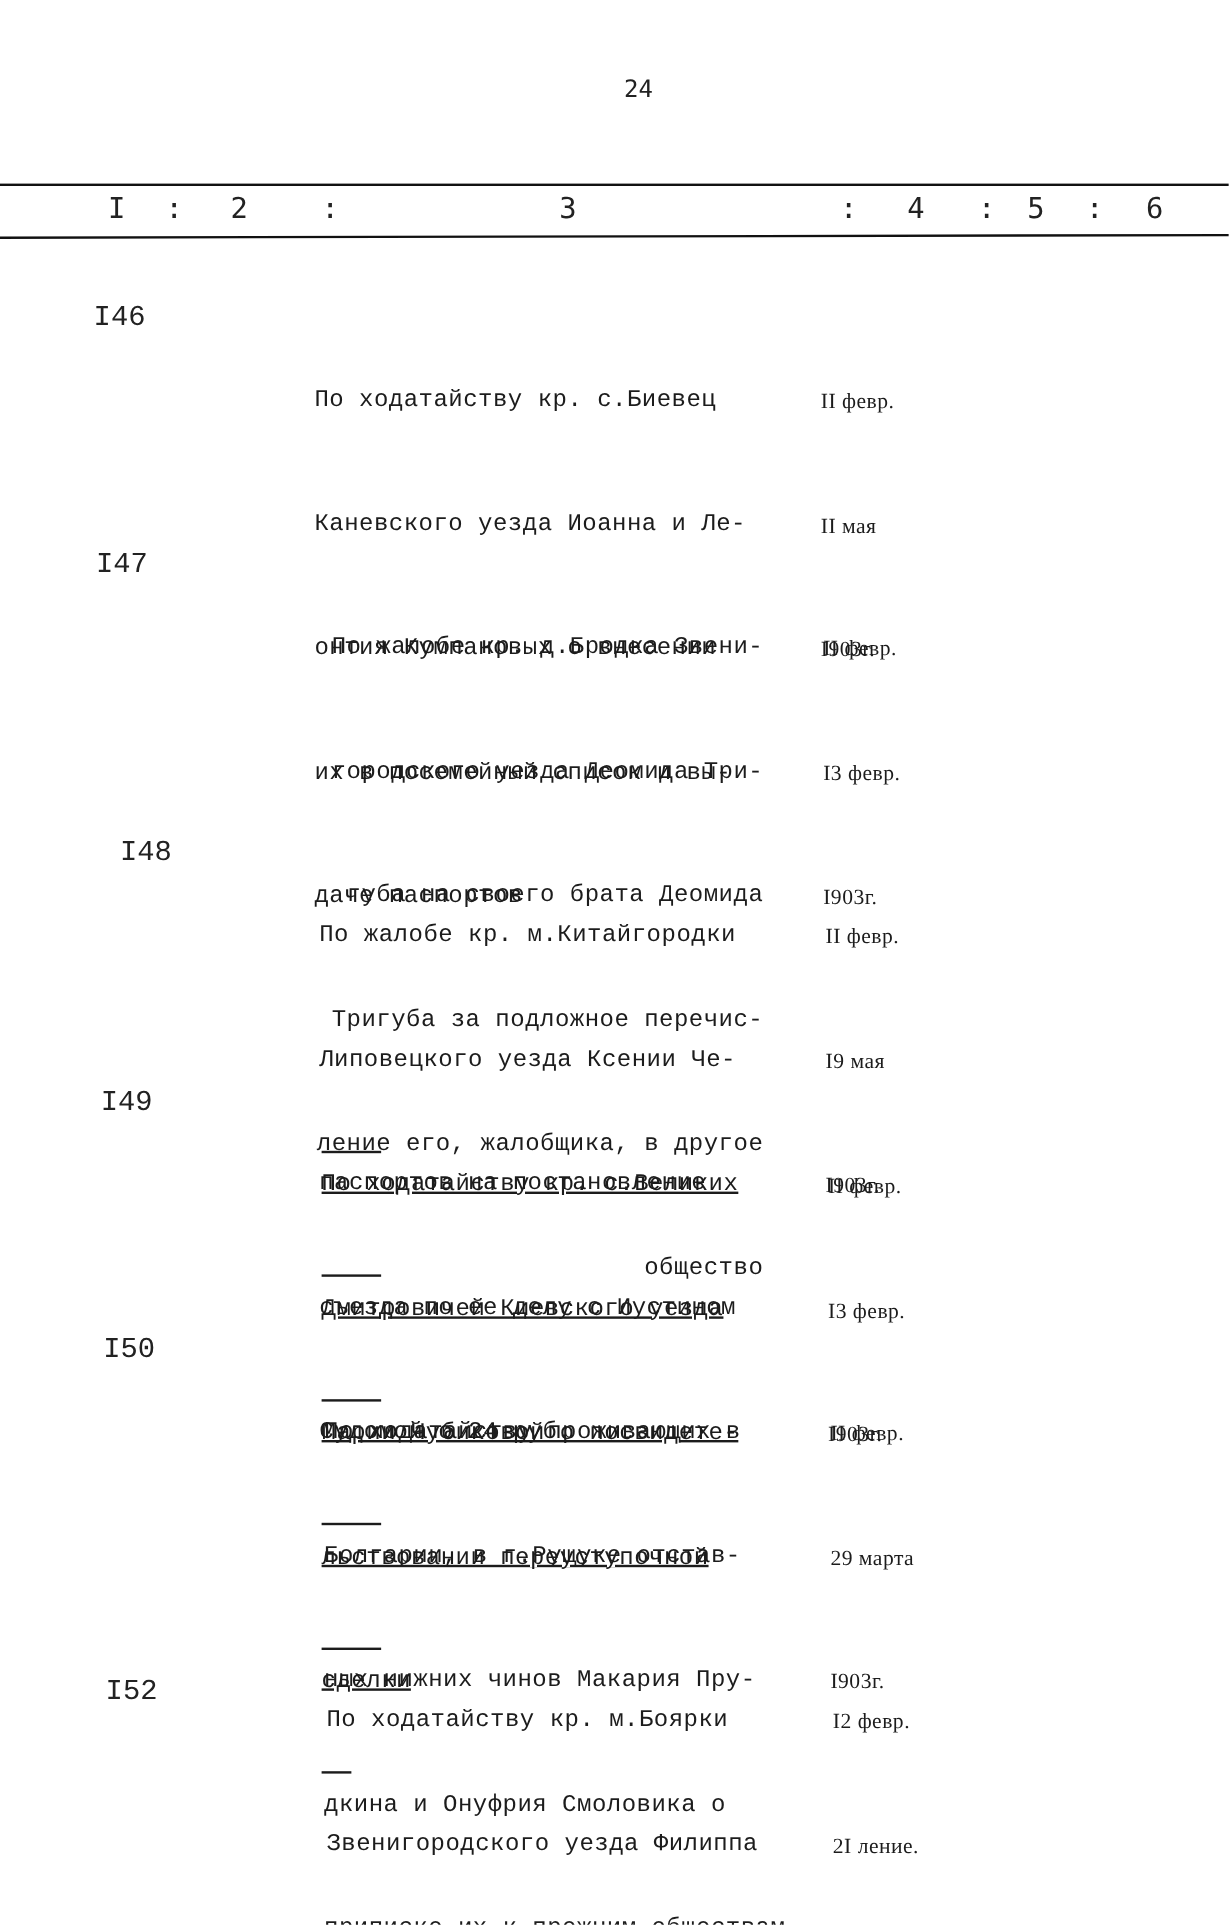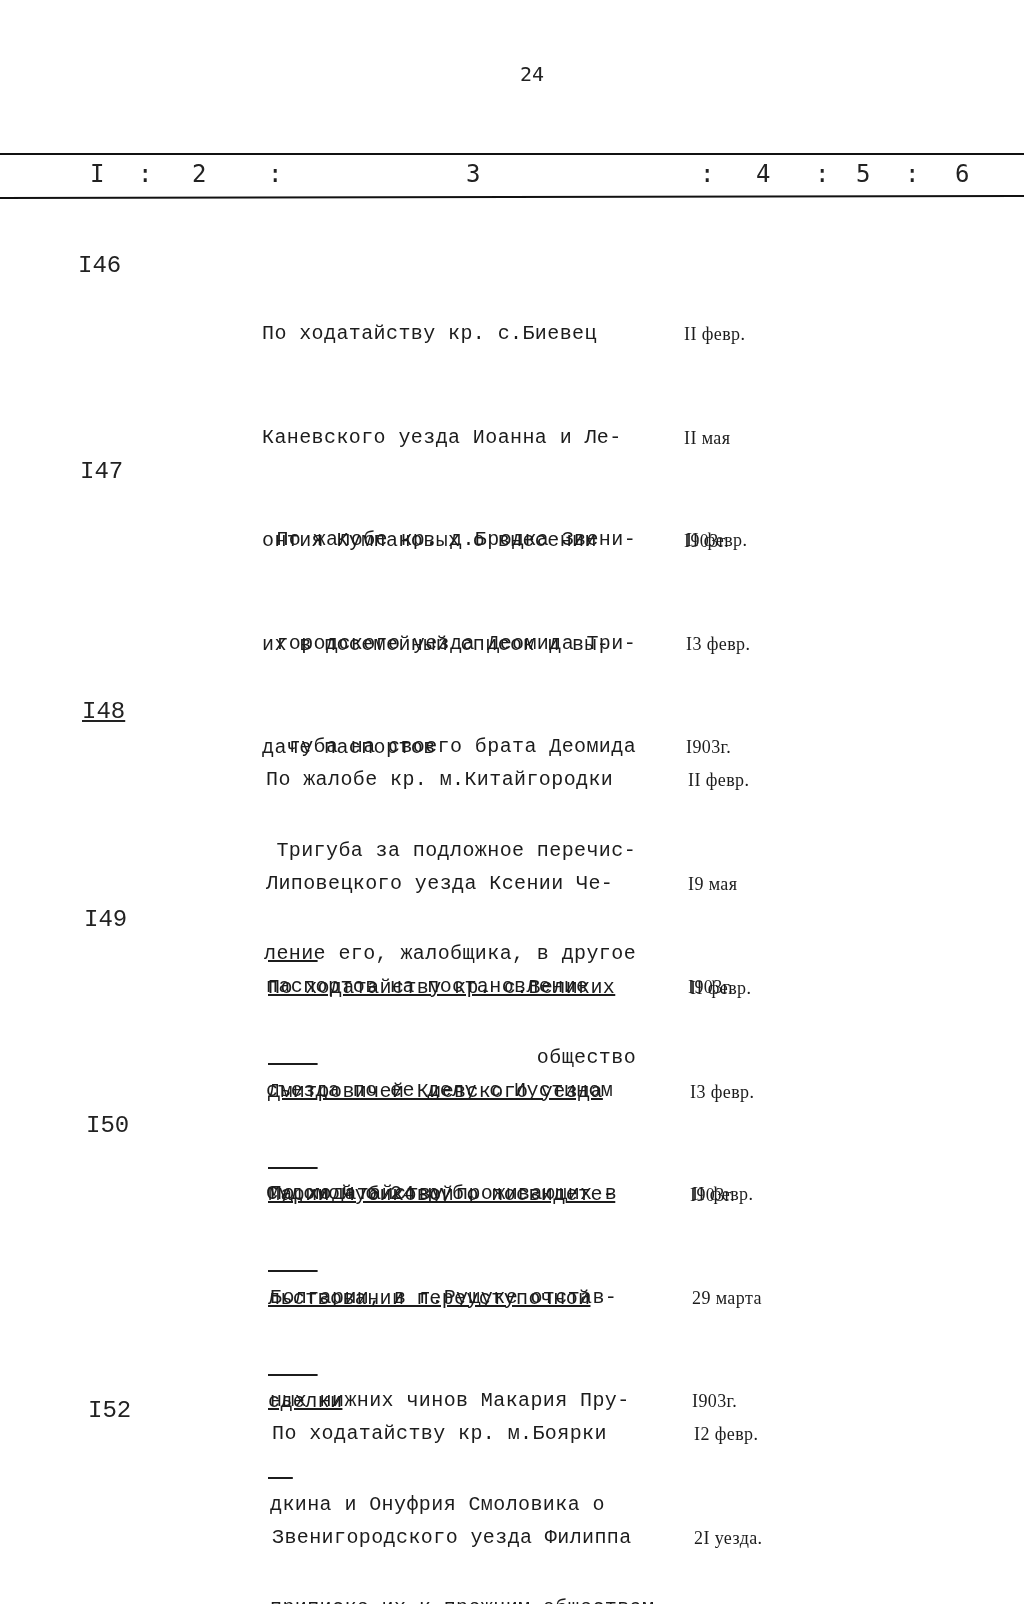--- a/index.html
+++ b/index.html
@@ -117,21 +117,21 @@
     <span class="line">общество</span>
   </div>
   <div class="entry-dates" style="left:686px;top:-4px;">
     <span class="line">II февр.</span>
     <span class="line">I3 февр.</span>
     <span class="line">I903г.</span>
   </div>
 </div>
 
 <div class="entry" style="top:698px;">
-  <span class="entry-num" style="left:82px;top:0;text-decoration:underline;">I48</span>
+  <span class="entry-num" style="left:100px;top:0;">I48</span>
   <div class="entry-text" style="left:266px;top:-4px;">
     <span class="line">По жалобе кр. м.Китайгородки</span>
     <span class="line">Липовецкого уезда Ксении Че-</span>
     <span class="line">паспортов на постановление</span>
     <span class="line">съезда по ее делу с Иустином</span>
     <span class="line">Судомой о 24 руб.</span>
   </div>
   <div class="entry-dates" style="left:688px;top:-4px;">
     <span class="line">II февр.</span>
     <span class="line">I9 мая</span>
@@ -174,16 +174,16 @@
 
 <div class="entry" style="top:1352px;">
   <span class="entry-num" style="left:88px;top:0;margin-top:45px;">I52</span>
   <div class="entry-text" style="left:272px;top:-4px;">
     <span class="line">По ходатайству кр. м.Боярки</span>
     <span class="line">Звенигородского уезда Филиппа</span>
     
   </div>
   <div class="entry-dates" style="left:694px;top:-4px;">
     <span class="line">I2 февр.</span>
-    <span class="line">2I уезда.</span>
+    <span class="line">2I ление.</span>
     
   </div>
 </div>
 
 </body></html>

